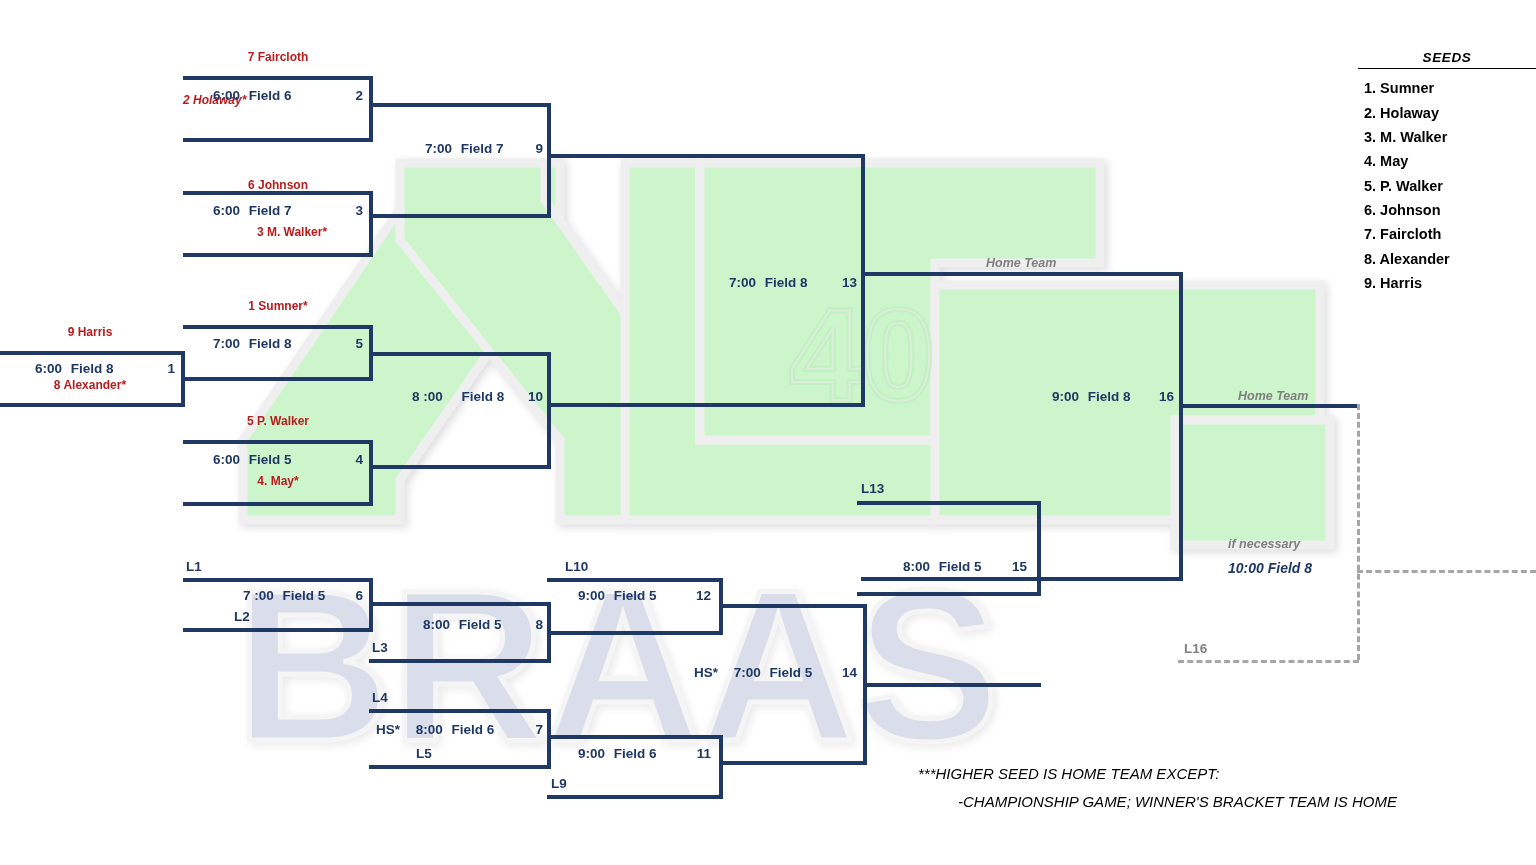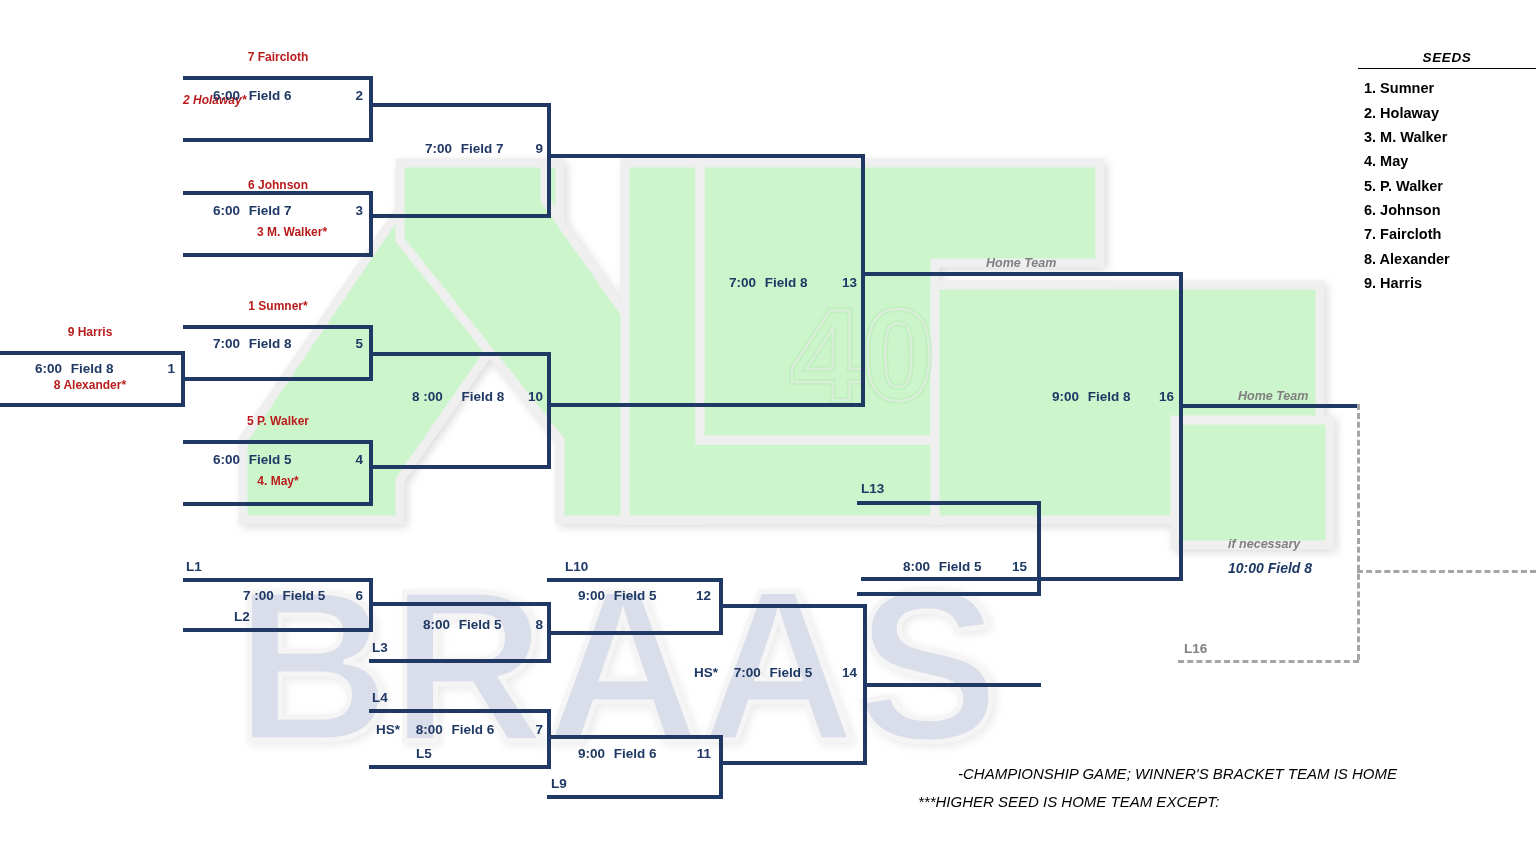--- a/index.html
+++ b/index.html
@@ -392,17 +392,17 @@
   <div class="game" style="left:694px; top:665px; width:163px;">
     <span class="hs">HS*</span>
     <span style="margin-right: 5px;">7:00</span>
     <span>Field 5</span>
     <span class="gnum">14</span>
   </div>
 
   <div class="hline" style="left:863px; top:683px; width:178px;"></div>
 
   <div id="footnotes">
+    <div class="fn">***HIGHER SEED IS HOME TEAM EXCEPT:</div>
     <div class="fn indent">-CHAMPIONSHIP GAME; WINNER'S BRACKET TEAM IS HOME</div>
-    <div class="fn">***HIGHER SEED IS HOME TEAM EXCEPT:</div>
   </div>
 
 </div>
 
 </body></html>

